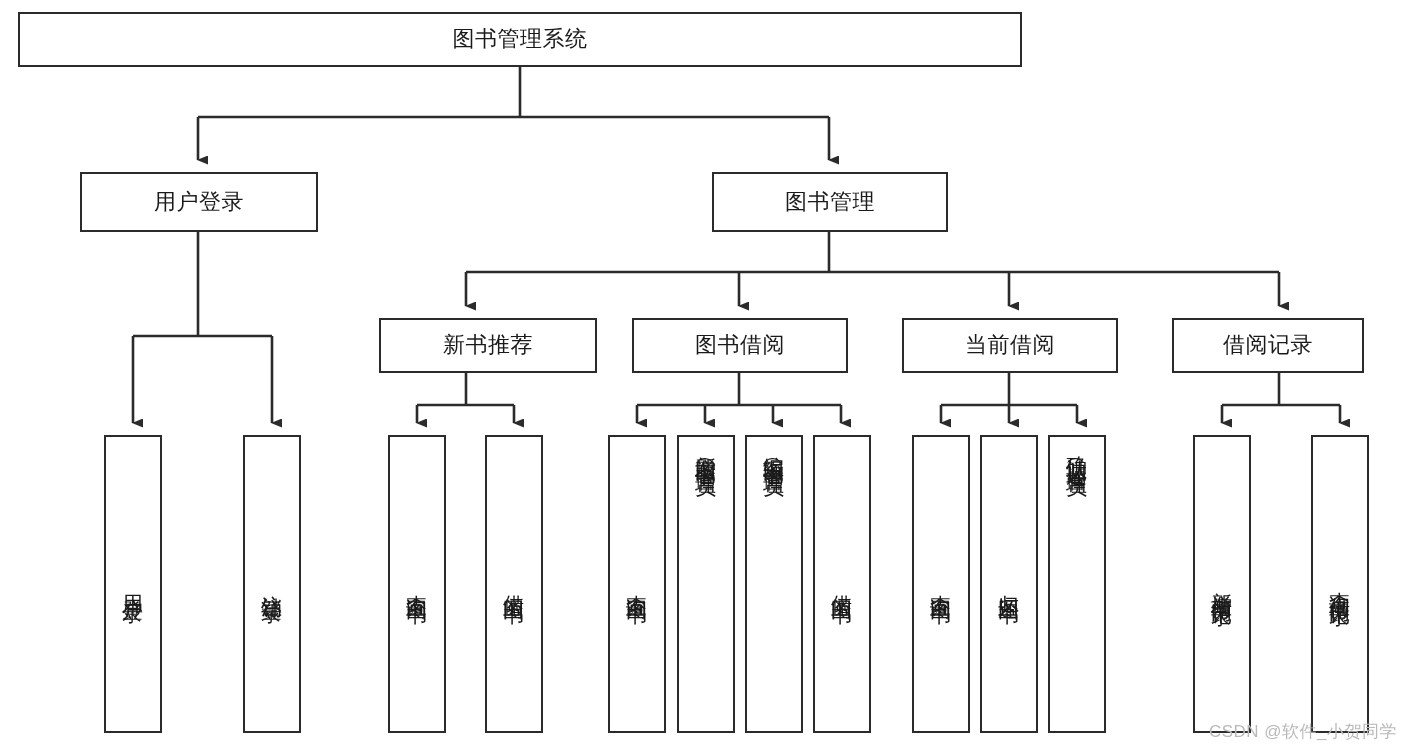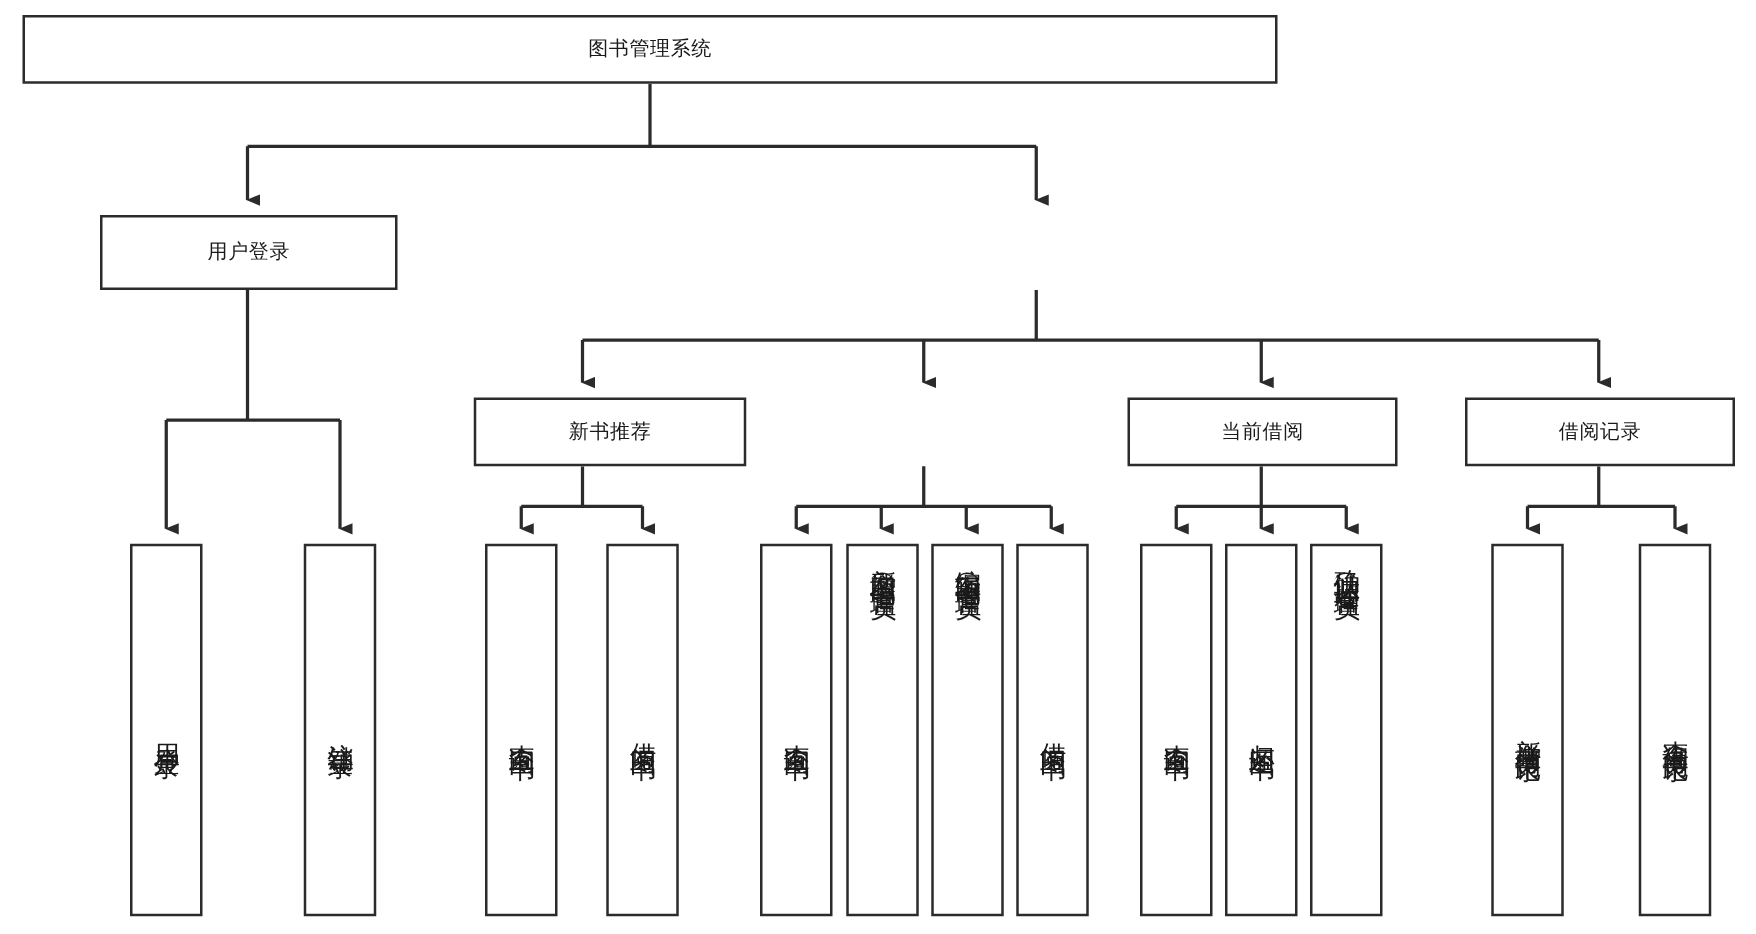--- a/index.html
+++ b/index.html
@@ -27,21 +27,21 @@
   .node-box {
     position: absolute;
     box-sizing: border-box;
     background: #ffffff;
     border: 2px solid #2b2b2b;
     display: flex;
     align-items: center;
     justify-content: center;
   }
   .node-label-h {
-    font-size: 16px;
+    font-size: 22px;
     color: #1a1a1a;
     line-height: 1.2;
     letter-spacing: 0.5px;
     white-space: nowrap;
   }
   .leaf-box {
     position: absolute;
     box-sizing: border-box;
     background: #ffffff;
     border: 2px solid #2b2b2b;
@@ -126,31 +126,37 @@
   </svg>
 
   <div class="node-box" style="left:18px; top:12px; width:1004px; height:55px;">
     <span class="node-label-h">图书管理系统</span>
   </div>
 
   <div class="node-box" style="left:80px; top:172px; width:238px; height:60px;">
     <span class="node-label-h">用户登录</span>
   </div>
 
+  <div class="node-box" style="left:712px; top:172px; width:236px; height:60px;">
+    <span class="node-label-h">图书管理</span>
+  </div>
 
   <div class="node-box" style="left:360px; top:318px; width:218px; height:55px;margin-left:19px;">
     <span class="node-label-h">新书推荐</span>
   </div>
 
+  <div class="node-box" style="left:632px; top:318px; width:216px; height:55px;">
+    <span class="node-label-h">图书借阅</span>
+  </div>
 
   <div class="node-box" style="left:902px; top:318px; width:216px; height:55px;align-items:center;">
     <span class="node-label-h">当前借阅</span>
   </div>
 
-  <div class="node-box" style="left:1172px; top:318px; width:216px; height:55px;">
+  <div class="node-box" style="left:1172px; top:318px; width:192px; height:55px;">
     <span class="node-label-h">借阅记录</span>
   </div>
 
   <div class="leaf-box center-v" style="left:104px; top:435px; width:58px; height:298px;">
     <span class="node-label-v">用户登录</span>
   </div>
 
   <div class="leaf-box center-v" style="left:243px; top:435px; width:58px; height:298px;">
     <span class="node-label-v">注销登录</span>
   </div>
@@ -192,14 +198,15 @@
   </div>
 
   <div class="leaf-box center-v" style="left:1193px; top:435px; width:58px; height:298px;">
     <span class="node-label-v">新增借阅记录</span>
   </div>
 
   <div class="leaf-box center-v" style="left:1311px; top:435px; width:58px; height:298px;">
     <span class="node-label-v">查询借阅记录</span>
   </div>
 
+  <div id="watermark">CSDN @软件_小贺同学</div>
 
 </div>
 
 </body></html>

